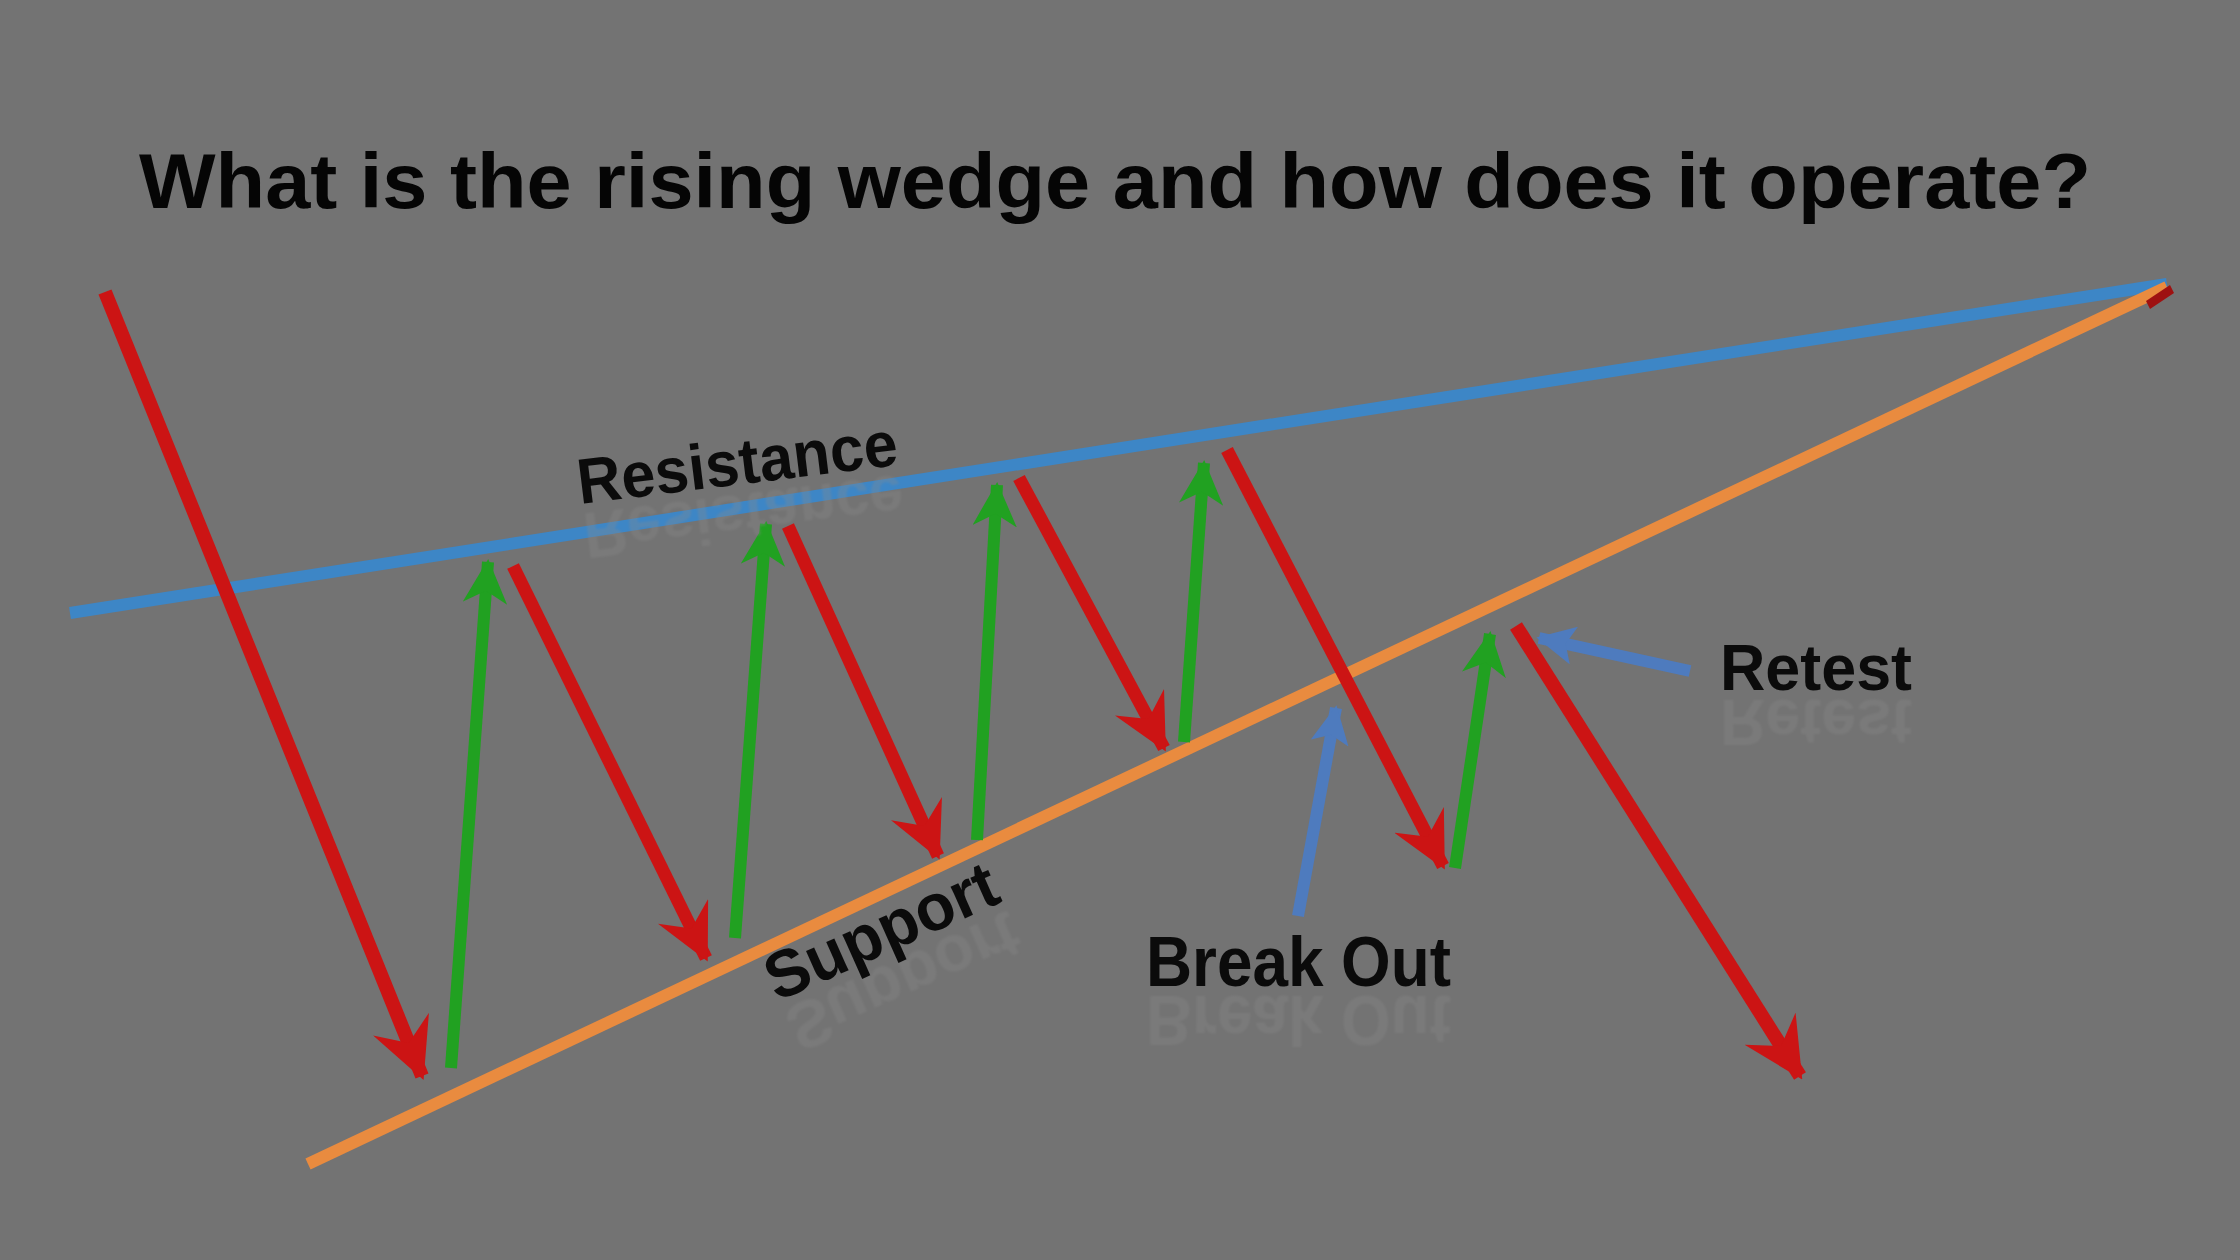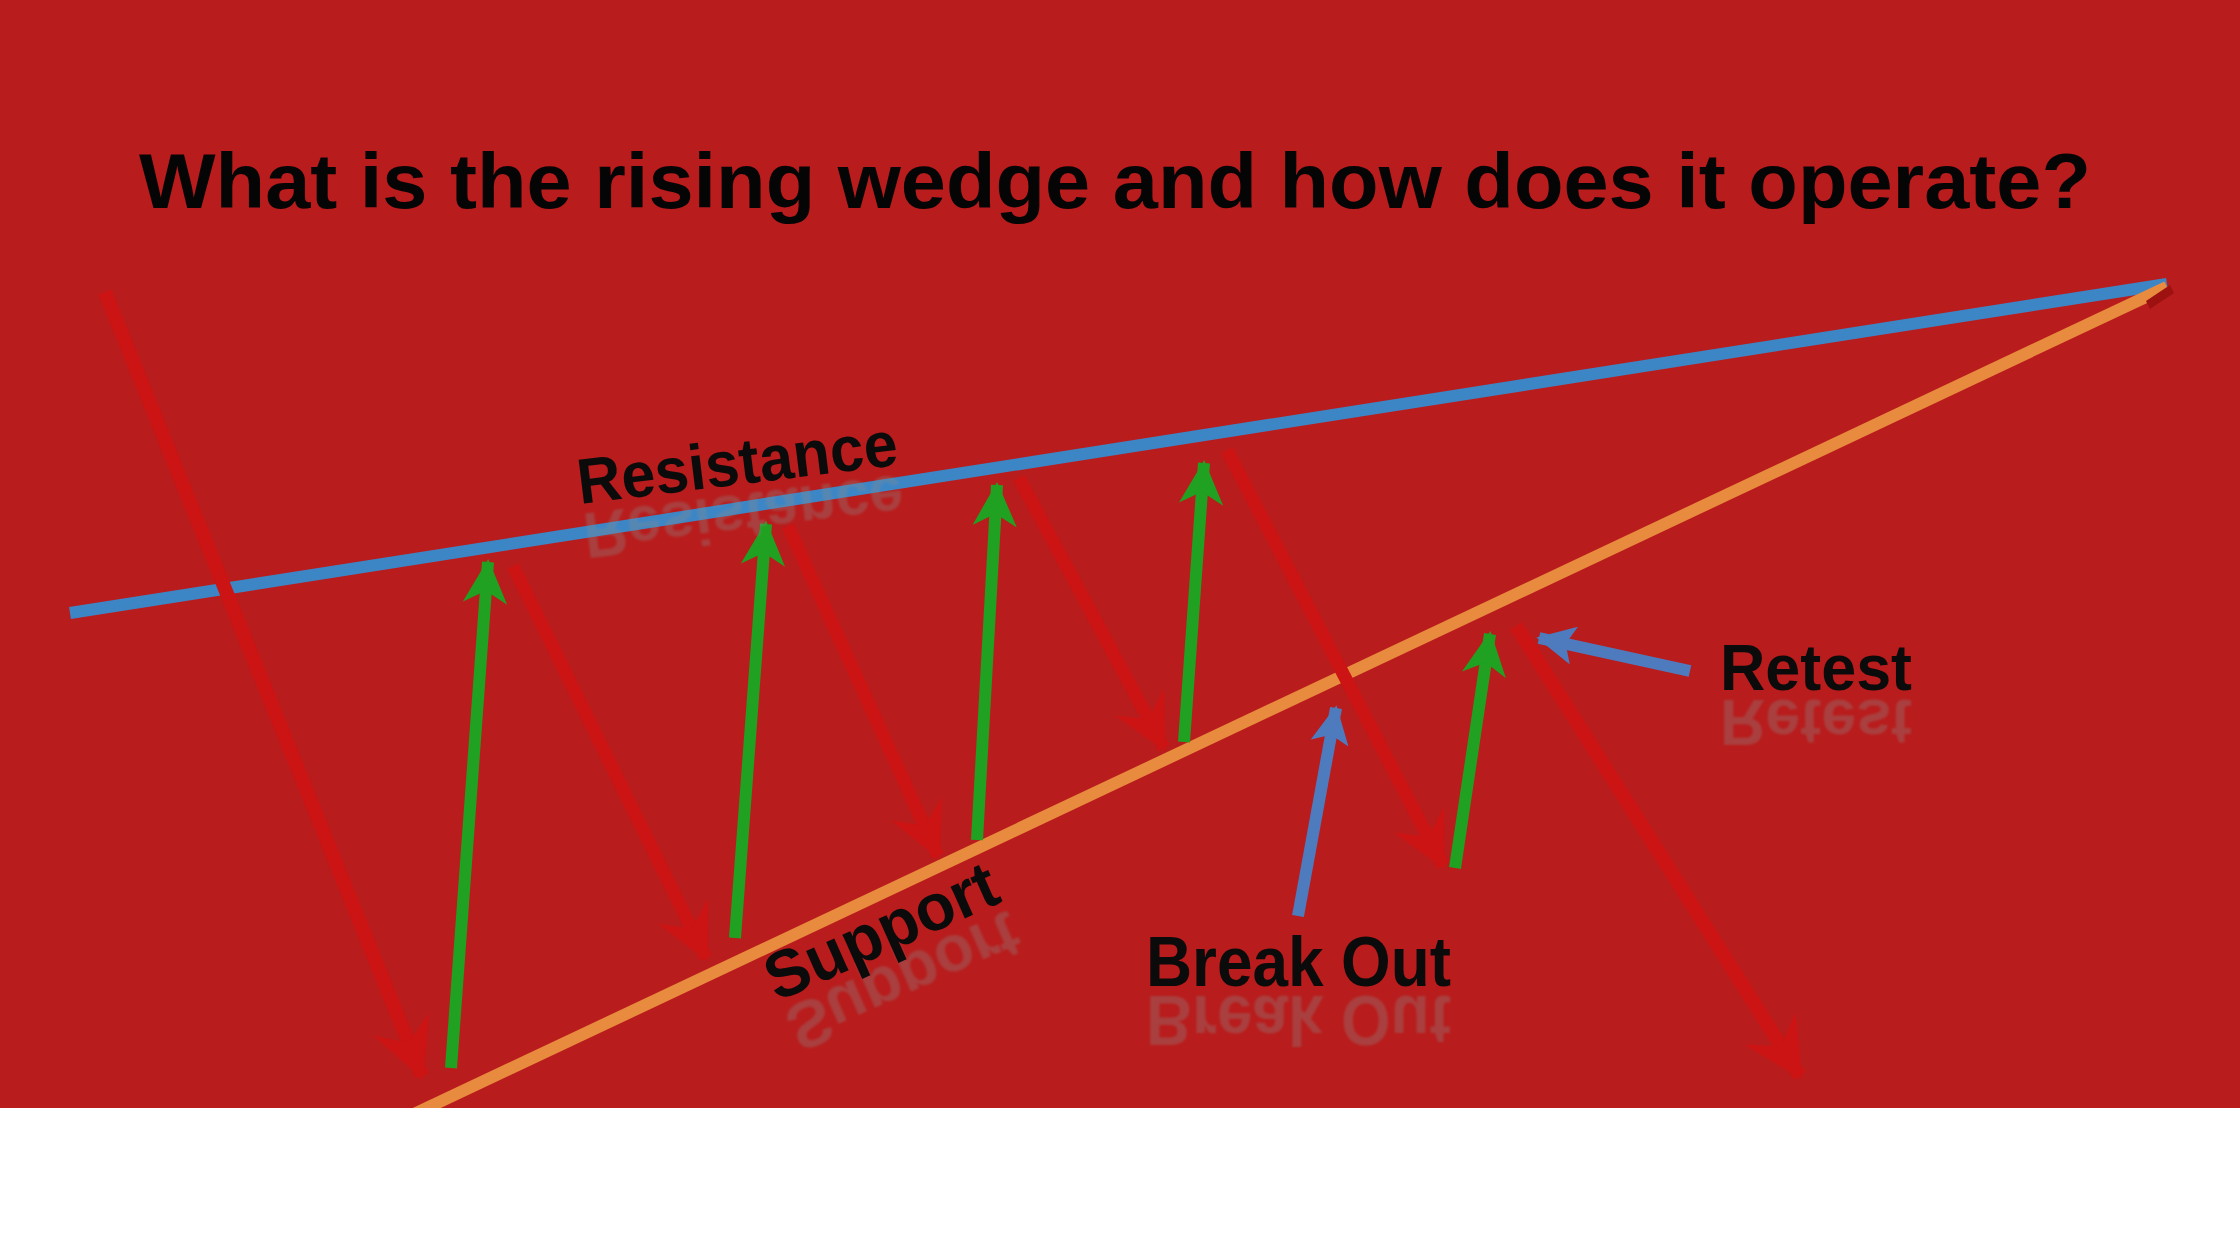--- a/index.html
+++ b/index.html
@@ -1,16 +1,16 @@
 <!DOCTYPE html>
 <html><head>
 <meta charset="utf-8">
 <style>
   html,body{margin:0;padding:0;background:#ffffff;}
-  .stage{position:relative;width:2240px;height:1108px;background:#b91c1c;overflow:hidden;
+  .stage{position:relative;width:2240px;height:1260px;background:#737373;overflow:hidden;
          font-family:"Liberation Sans",sans-serif;}
   svg.diagram{position:absolute;left:0;top:0;width:2240px;height:1260px;display:block;}
   text{font-family:"Liberation Sans",sans-serif;font-weight:700;fill:#0B0B0B;}
   .title-text{fill:#050505;}
   .lbl{fill:#0B0B0B;}
   .refl{fill:#8a8a8a;opacity:.32;}
 </style>
 </head>
 <body>
 

